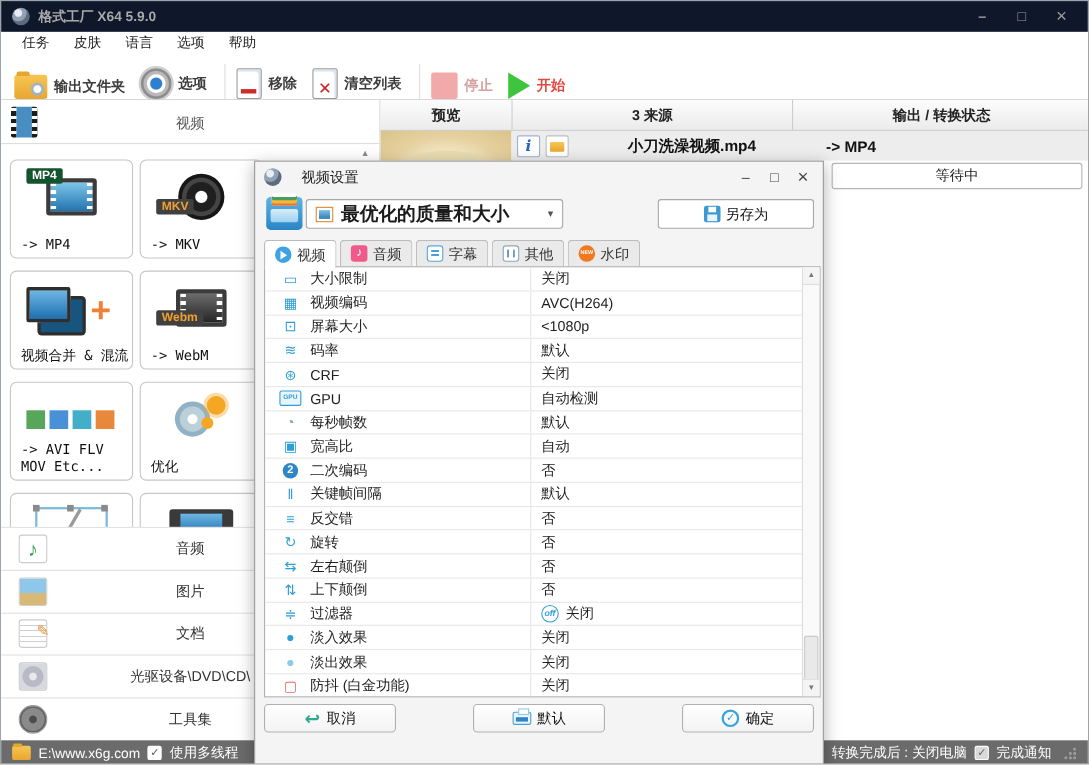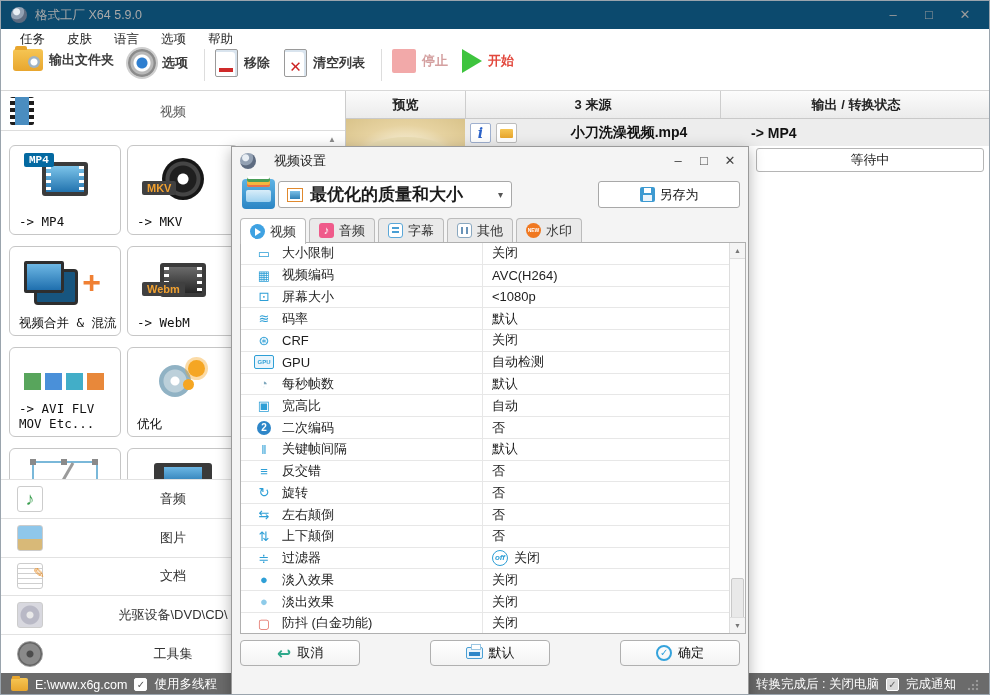--- a/index.html
+++ b/index.html
@@ -1,32 +1,32 @@
 <!DOCTYPE html>
 <html><head>
 <meta charset="utf-8">
 <style>
   * { margin:0; padding:0; box-sizing:border-box; }
   html,body { width:990px; height:695px; }
   body { font-family:"Liberation Sans","DejaVu Sans",sans-serif; font-size:13px; color:#333; background:#fff; }
   .app { position:relative; width:990px; height:695px; border:1px solid #9aa4ad; background:#fff; overflow:hidden; }
 
   
-  .titlebar { position:absolute; left:0; top:0; width:100%; height:28px; background:#0c4a6e; display:flex; align-items:center; padding:4px 10px; }
+  .titlebar { position:absolute; left:0; top:0; width:100%; height:28px; background:#0f172a; display:flex; align-items:center; padding:4px 10px;font-weight:bold; }
   .app-logo { width:16px; height:16px; border-radius:50%; background:radial-gradient(circle at 35% 30%, #e8eef4 0 3px, #93a1b3 4px 7px, #5d6b80 8px); margin-right:8px; flex:0 0 auto; }
   .win-title { color:#a9a9a9; font-size:12.5px; }
   .win-controls { margin-left:auto; display:flex; gap:8px; }
   .win-btn { width:28px; height:22px; text-align:center; line-height:22px; color:#9b9b9b; font-size:13px; cursor:default; }
 
   
   .menubar { position:absolute; left:0; top:28px; width:100%; height:20px; display:flex; align-items:center; padding-left:8px; background:#fff; }
   .menu-item { padding:0 11px; font-size:12.5px; color:#222; }
 
   
-  .toolbar { position:absolute; left:0; top:48px; width:100%; height:42px; background:#fff; border-bottom:1px solid #d8d8d8; display:flex; align-items:flex-start; padding-left:12px; }
+  .toolbar { position:absolute; left:0; top:48px; width:100%; height:42px; background:#fff; border-bottom:1px solid #d8d8d8; display:flex; align-items:flex-end; padding-left:12px; }
   .tb-btn { display:flex; align-items:center; gap:6px; margin-right:14px; font-size:13px; font-weight:bold; color:#3c3c3c; }
   .tb-divider { width:1px; height:32px; background:#ddd; margin:0 10px 0 2px; }
   .tb-folder { width:30px; height:22px; background:linear-gradient(180deg,#f6c654,#e8a62e); border-radius:3px; position:relative; }
   .tb-folder::before { content:""; position:absolute; left:2px; top:-3px; width:12px; height:4px; background:#e8a62e; border-radius:2px 2px 0 0; }
   .tb-folder::after { content:""; position:absolute; right:3px; bottom:3px; width:12px; height:12px; border-radius:50%; background:radial-gradient(circle,#fff 0 3px,#9fb3c4 4px); }
   .tb-gear { width:28px; height:28px; border-radius:50%; background:radial-gradient(circle,#2f7fd0 0 5px,#fff 6px 8px,#b9b9b9 9px 11px,#8c8c8c 12px); box-shadow:0 0 0 2px #cfcfcf; }
   .tb-doc { width:23px; height:28px; background:#fff; border:1px solid #9a9a9a; border-radius:2px; position:relative; box-shadow:inset -6px 6px 0 -4px #d9e4ee; }
   .tb-doc.remove::after { content:""; position:absolute; left:3px; bottom:4px; width:14px; height:4px; background:#cf2a2a; }
   .tb-doc.clear::after { content:"✕"; position:absolute; left:0; right:0; bottom:0px; text-align:center; color:#c22; font-size:15px; font-weight:bold; }
   .tb-stop-sq { width:24px; height:24px; background:#f2a9a9; border-radius:2px; }
@@ -40,21 +40,21 @@
   .vh-icon { position:absolute; left:9px; top:6px; width:24px; height:28px; background:linear-gradient(90deg,#1d1d1d 0 5px,#4a8dc0 5px 19px,#1d1d1d 19px); border-radius:2px; }
   .vh-icon::before { content:""; position:absolute; left:0; top:1px; bottom:1px; width:5px; background:repeating-linear-gradient(180deg,#fff 0 3px,transparent 3px 7px); }
   .vh-icon::after { content:""; position:absolute; right:0; top:1px; bottom:1px; width:5px; background:repeating-linear-gradient(180deg,#fff 0 3px,transparent 3px 7px); }
   .vh-label { position:absolute; left:0; right:0; top:12px; text-align:center; color:#555; font-size:13px; }
   .panel-scroll-up { position:absolute; right:5px; top:42px; width:16px; height:13px; color:#8a8a8a; font-size:8px; text-align:center; line-height:13px; }
 
   .tiles { position:absolute; left:0; top:40px; width:338px; height:348px; overflow:hidden; padding:14px 0 0 8px; display:grid; grid-template-columns:112px 112px; grid-auto-rows:90px; gap:11px 6px; }
   .tile { position:relative; border:1px solid #c6c6c6; border-radius:6px; background:#fff; }
   .tile-badge { position:absolute; left:14px; top:7px; z-index:2; font-size:11px; font-weight:bold; padding:1px 5px; border-radius:2px; }
   .tile-badge:empty { display:none; }
-  .badge-blue { background:#0369a1; color:#fff;font-family:Liberation Mono, monospace; }
+  .badge-blue { background:#14532d; color:#fff; }
   .badge-dark { background:#404040; color:#f0a030;margin-top:28px; }
   .tile-label { position:absolute; left:9px; bottom:4px; right:2px; font-family:"DejaVu Sans Mono","Liberation Mono",monospace; font-size:12.5px; color:#111; white-space:pre; overflow:hidden; line-height:1.25; }
   .tile-art { position:relative; margin:16px auto 0; }
   .art-mp4, .art-webm { width:46px; height:34px; border:4px solid #3b3b3b; border-radius:3px; background:linear-gradient(180deg,#7cc4ea,#2273ae); }
   .art-mp4::before, .art-webm::before { content:""; position:absolute; left:0; top:0; bottom:0; width:5px; background:repeating-linear-gradient(180deg,#fff 0 3px,transparent 3px 7px); }
   .art-mp4::after, .art-webm::after { content:""; position:absolute; right:0; top:0; bottom:0; width:5px; background:repeating-linear-gradient(180deg,#fff 0 3px,transparent 3px 7px); }
   .art-webm { background:linear-gradient(180deg,#6b6b6b,#262626); }
   .art-mkv { width:42px; height:42px; margin-top:12px; border-radius:50%; background:radial-gradient(circle,#fff 0 5px,#1f1f1f 6px 13px,#454545 14px 17px,#161616 18px); }
   .art-merge { width:40px; height:32px; margin:14px 0 0 14px; border:3px solid #2e2e2e; border-radius:2px; background:linear-gradient(180deg,#6db7e4,#1f6fae); box-shadow:12px 10px 0 -1px #17557f, 12px 10px 0 2px #2e2e2e; }
   .art-merge::after { content:"+"; position:absolute; right:-40px; top:0px; color:#f08033; font-size:32px; font-weight:bold; }

